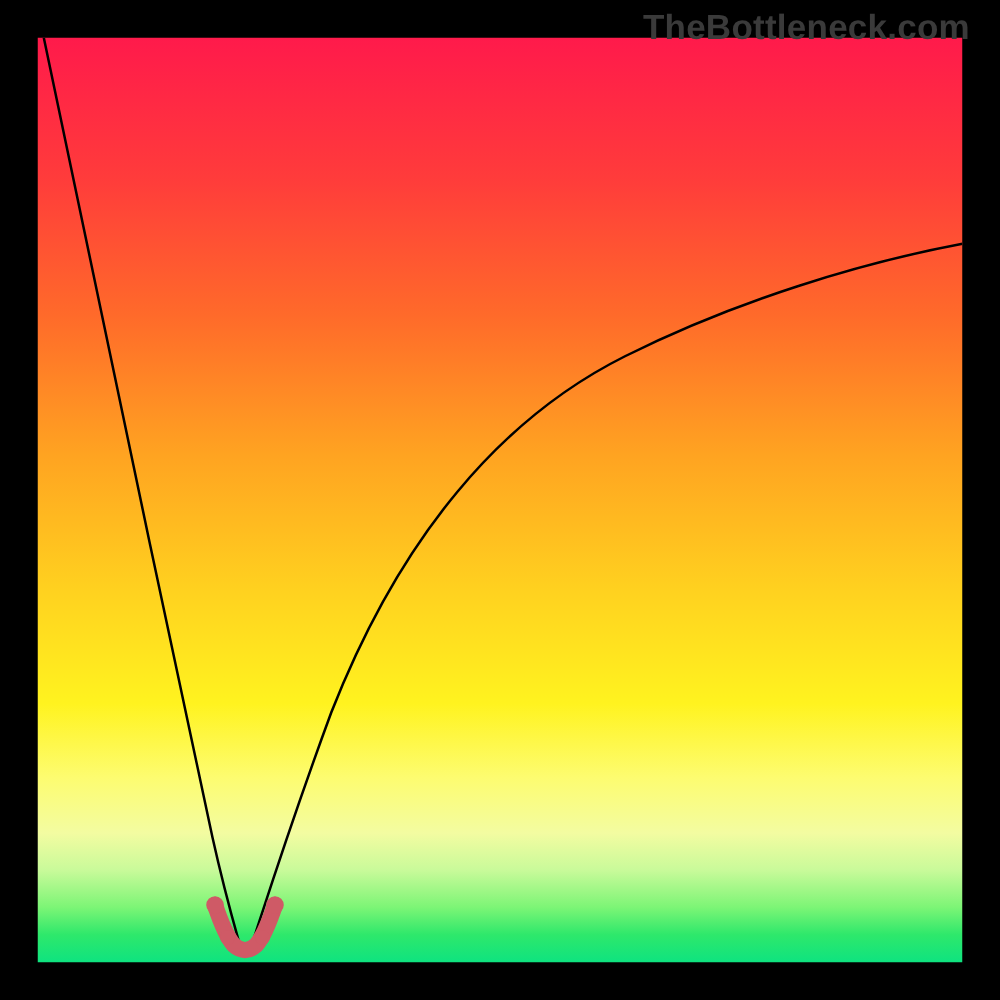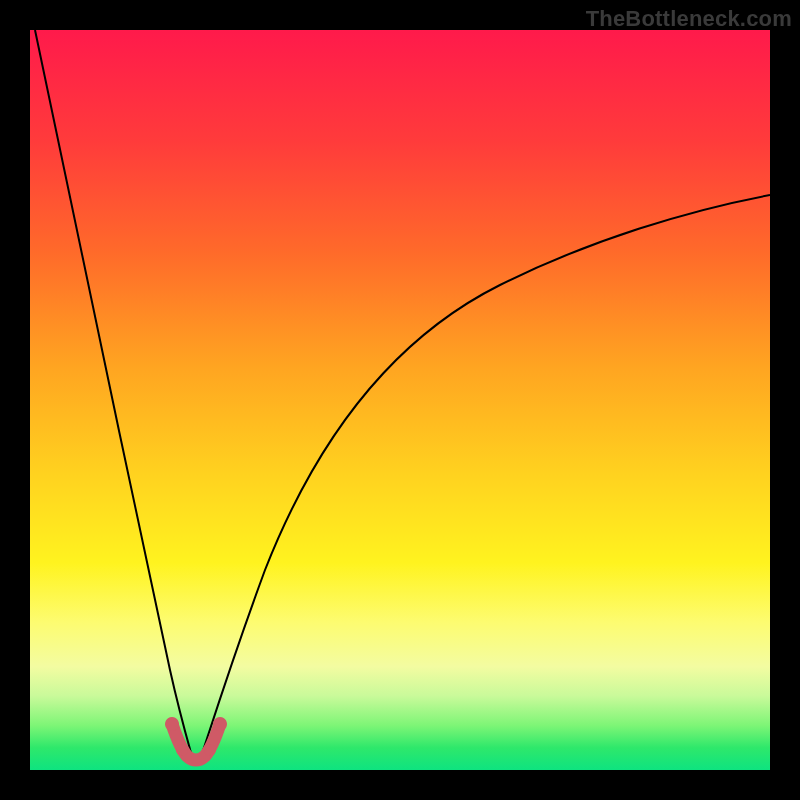--- a/index.html
+++ b/index.html
@@ -16,22 +16,22 @@
       #ffd21f 60%,
       #fff31f 72%,
       #fdfc70 80%,
       #f3fca1 86%,
       #c9fa9a 90%,
       #7df576 94%,
       #2ee86b 97%,
       #0ee380 100%);
   }
   .annotation {
-    position: absolute; top: 6px; right: 8px;
-    color: #3a3a3a; font-size: 22px; font-weight: 600;
+    position: absolute; top: 6px; right: 24px;
+    color: #3a3a3a; font-size: 28px; font-weight: 600;
     pointer-events: none; letter-spacing: 0.2px;
   }
   svg { position: absolute; inset: 0; }
   .curve { fill: none; stroke: #000; stroke-width: 2; }
   .highlight { fill: none; stroke: #cf5a66; stroke-width: 13; stroke-linecap: round; stroke-linejoin: round; }
   .dot { fill: #cf5a66; }
 </style>
 </head>
 <body>
 

